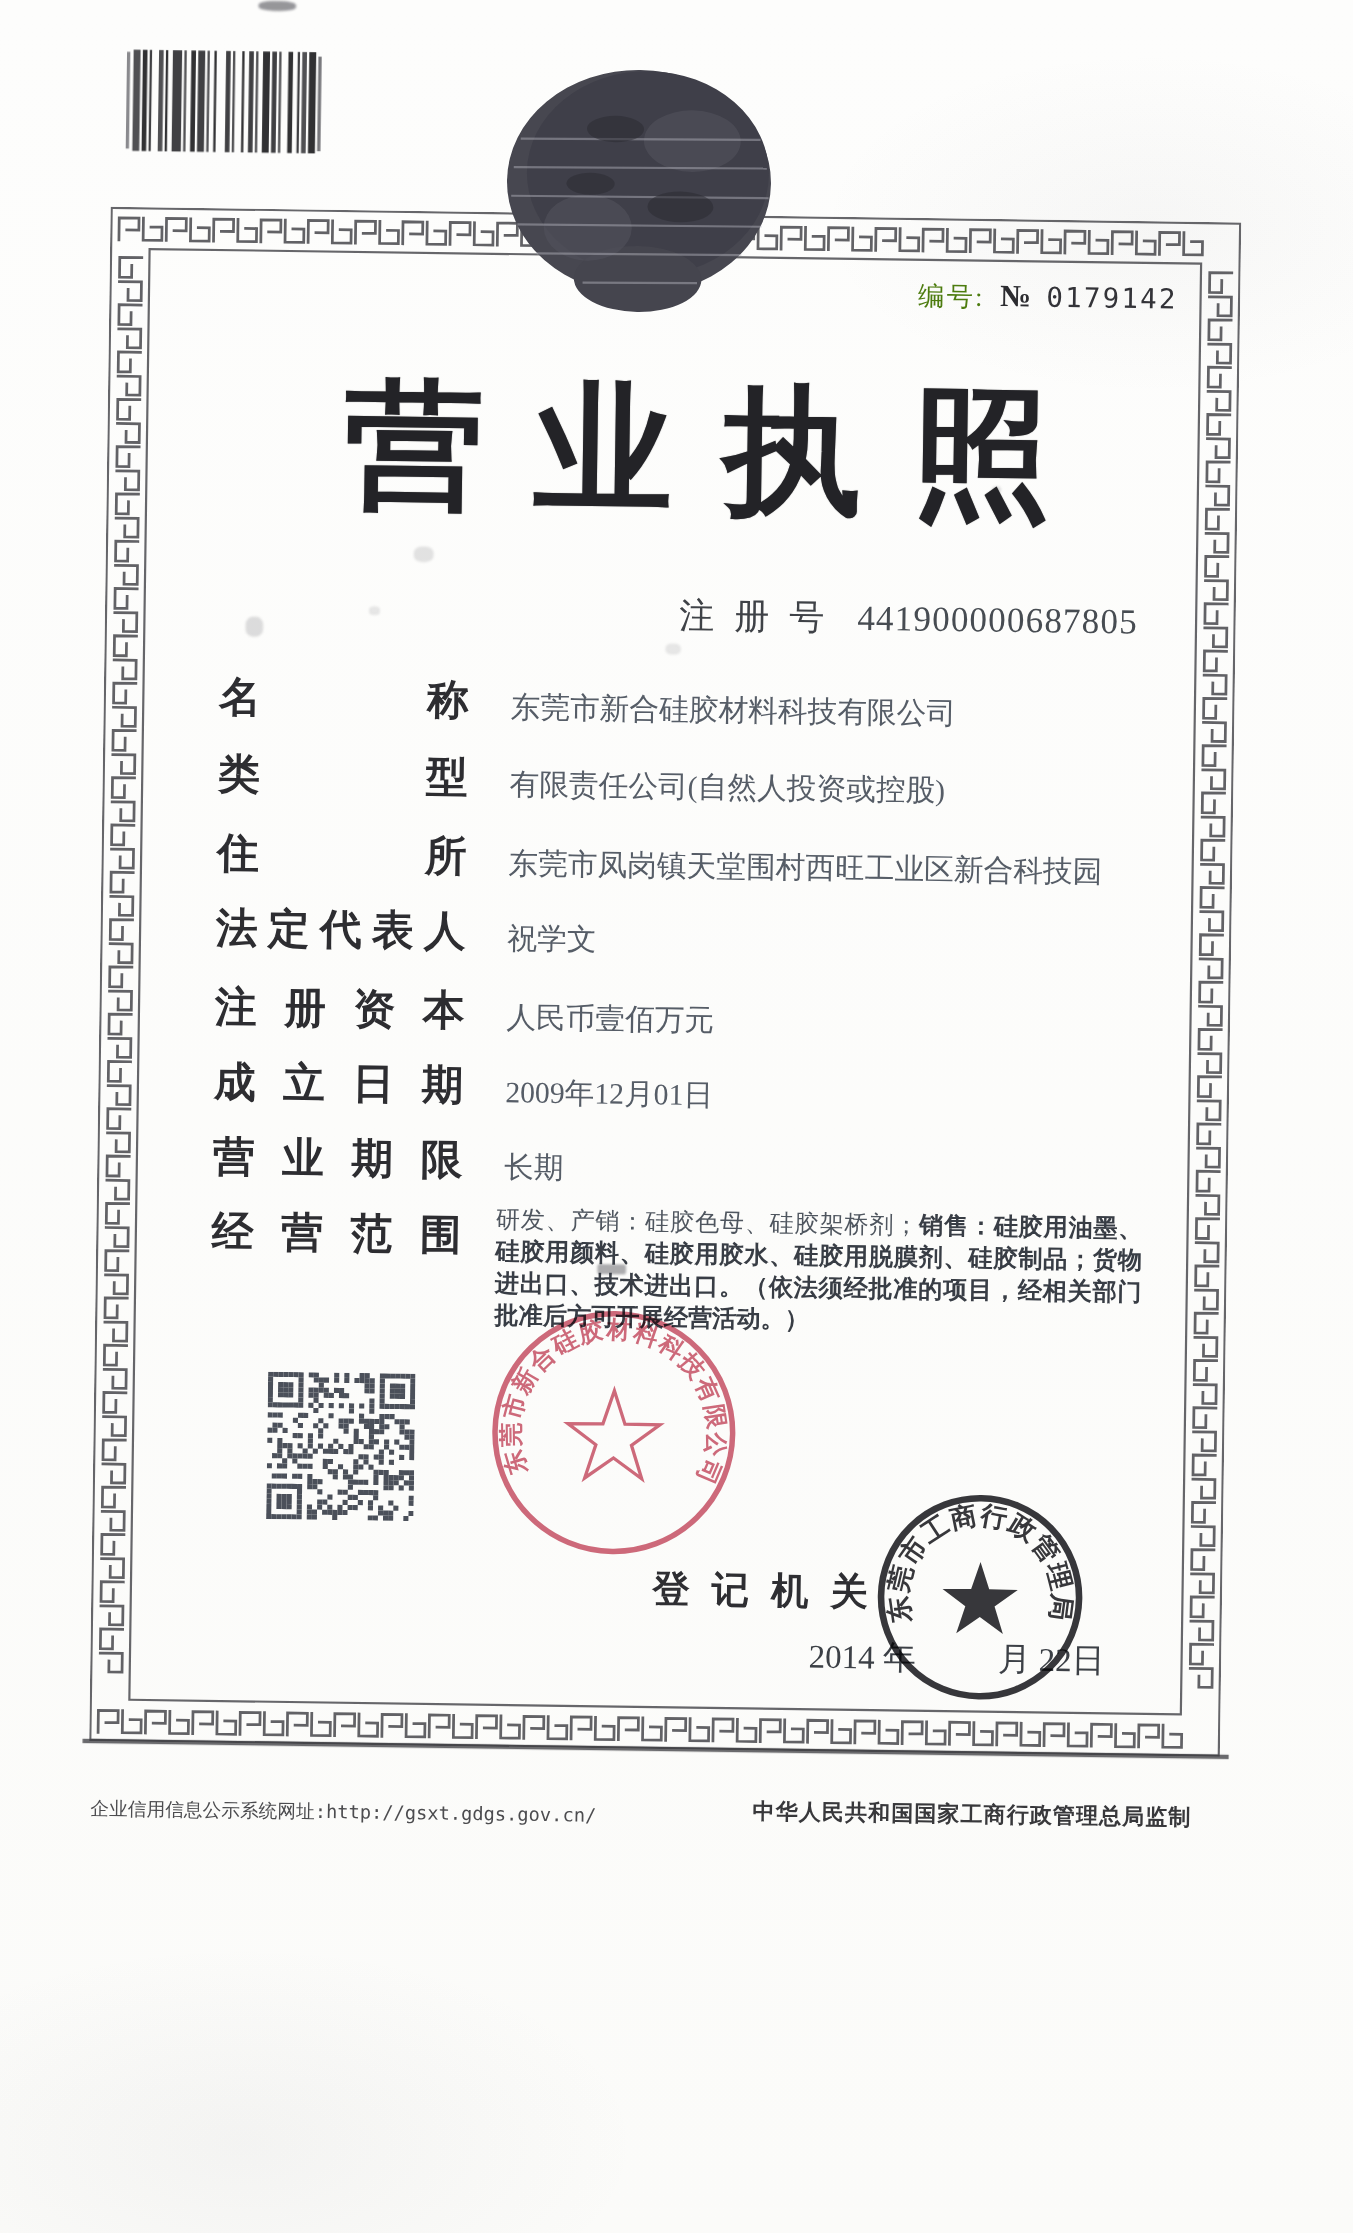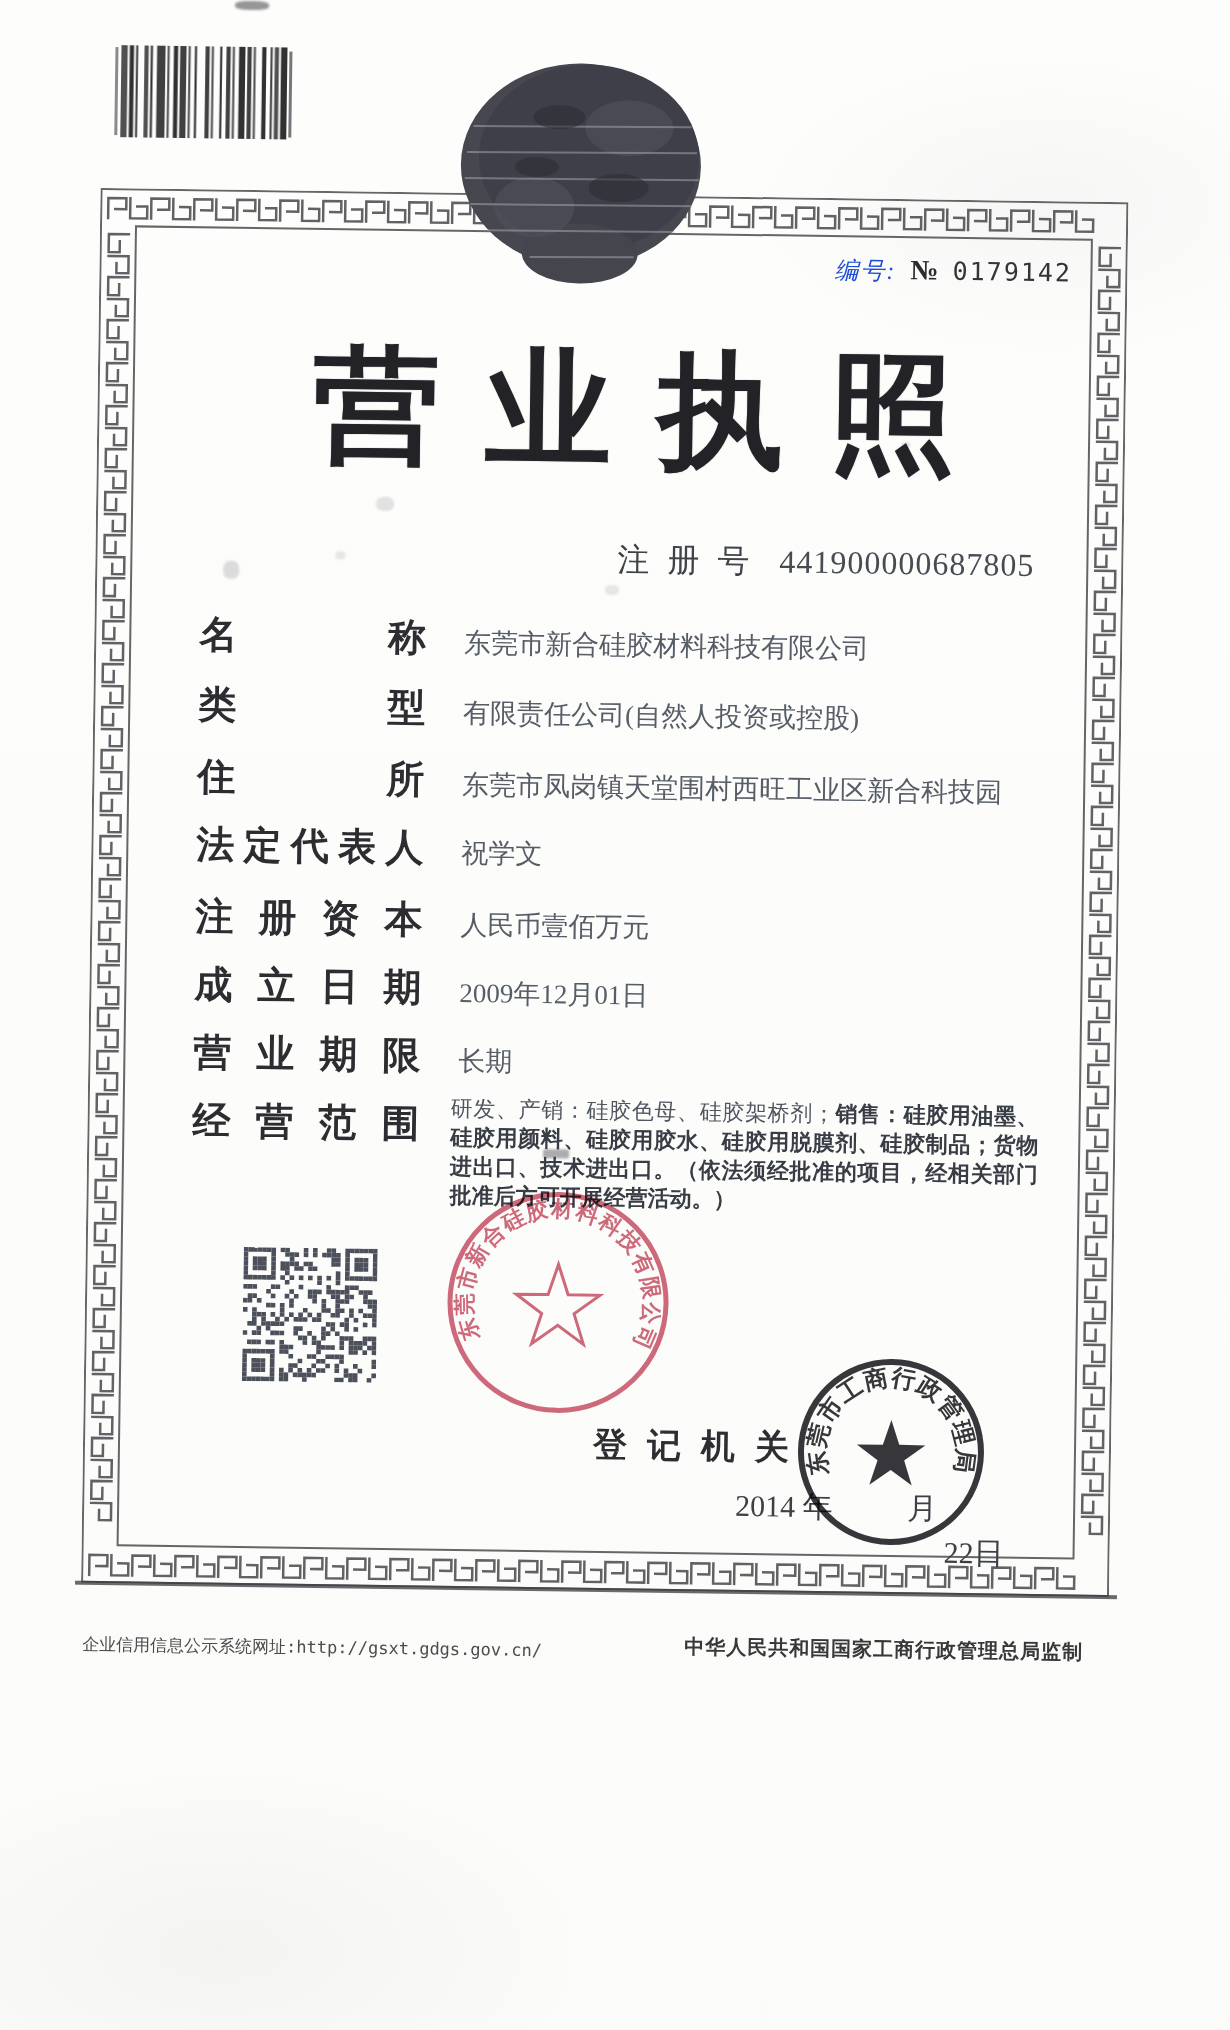--- a/index.html
+++ b/index.html
@@ -10,21 +10,21 @@
       radial-gradient(ellipse 500px 260px at 85% 10%, rgba(120,120,125,.05), transparent 60%),
       linear-gradient(#fdfdfc,#fbfbf9);
     font-family:"Liberation Serif", serif;
     color:#3a3a3e;
   }
   #scan{position:absolute;left:0;top:0;width:1230px;height:2030px;
         transform:rotate(.8deg);transform-origin:610px 230px;}
   .abs{position:absolute;}
   
   .serial{left:835px;top:250px;display:flex;align-items:baseline;gap:14px;}
-  .serial .pfx{font-size:24px;color:#1d4ed8;letter-spacing:2px;font-style:italic;}
+  .serial .pfx{font-size:24px;color:#4d7c0f;letter-spacing:2px;}
   .serial .nosign{font-size:28px;font-weight:700;color:#2c2c30;}
   .serial .num{font-family:"DejaVu Sans Mono",monospace;font-size:25px;letter-spacing:2px;color:#333338;}
   
   .title{left:100px;top:336px;width:1028px;text-align:center;
          font-size:126px;font-weight:700;color:#232327;
          letter-spacing:46px;padding-left:46px;line-height:150px;
          text-shadow:0 0 1px rgba(40,40,40,.6);}
   
   .regno{left:622px;top:538px;display:flex;align-items:baseline;}
   .regno .lbl{width:132px;font-size:32px;color:#3f4247;text-align:justify;text-align-last:justify;}
@@ -759,21 +759,21 @@
         <textPath href="#redArc">东莞市新合硅胶材料科技有限公司</textPath>
       </text>
     </svg>
   </div>
 
   <div class="abs registrar">
     <div class="lbl">登记机关</div>
   </div>
   <span class="abs dpart" style="left:753px;">2014 年</span>
   <span class="abs dpart" style="left:925px;">月</span>
-  <span class="abs dpart" style="left:962px;margin-top:44px;">22日</span>
+  <span class="abs dpart" style="left:962px;">22日</span>
 
   <div class="abs" style="left:808px;top:1348px;width:200px;height:200px;mix-blend-mode:multiply;opacity:.92;">
     <svg width="200" height="200" viewBox="0 0 200 200">
       <circle id="blkRing" cx="100" cy="100" r="90" fill="none" stroke-width="6" stroke="#26262a"></circle>
       <path id="blkStar" d="M100,68 L108.2,92.7 L134.2,92.9 L113.3,108.3 L121.2,133.1 L100,118 L78.8,133.1 L86.7,108.3 L65.8,92.9 L91.8,92.7 Z" fill="#26262a"></path>
       <path id="blkArc" fill="none" stroke="none" d="M38,122.6 A66 66 0 1 1 162,122.6"></path>
       <text id="blkTxt" font-size="24" font-weight="700" letter-spacing="1" font-family="Liberation Serif, serif" fill="#26262a">
         <textPath href="#blkArc">东莞市工商行政管理局</textPath>
       </text>
     </svg>

